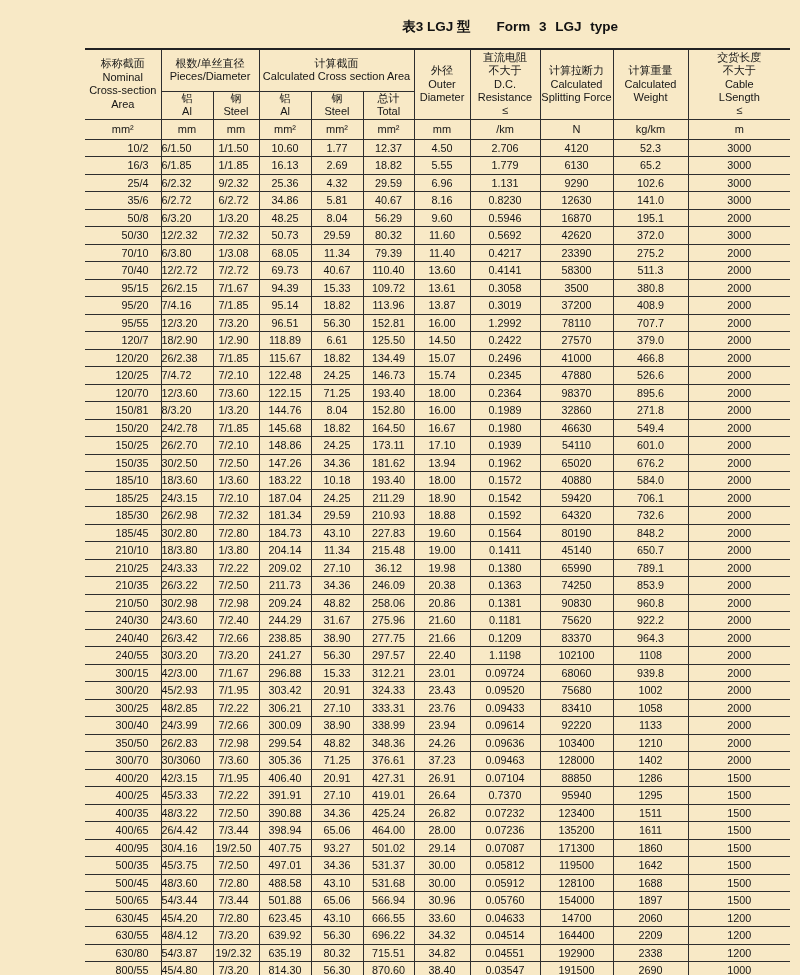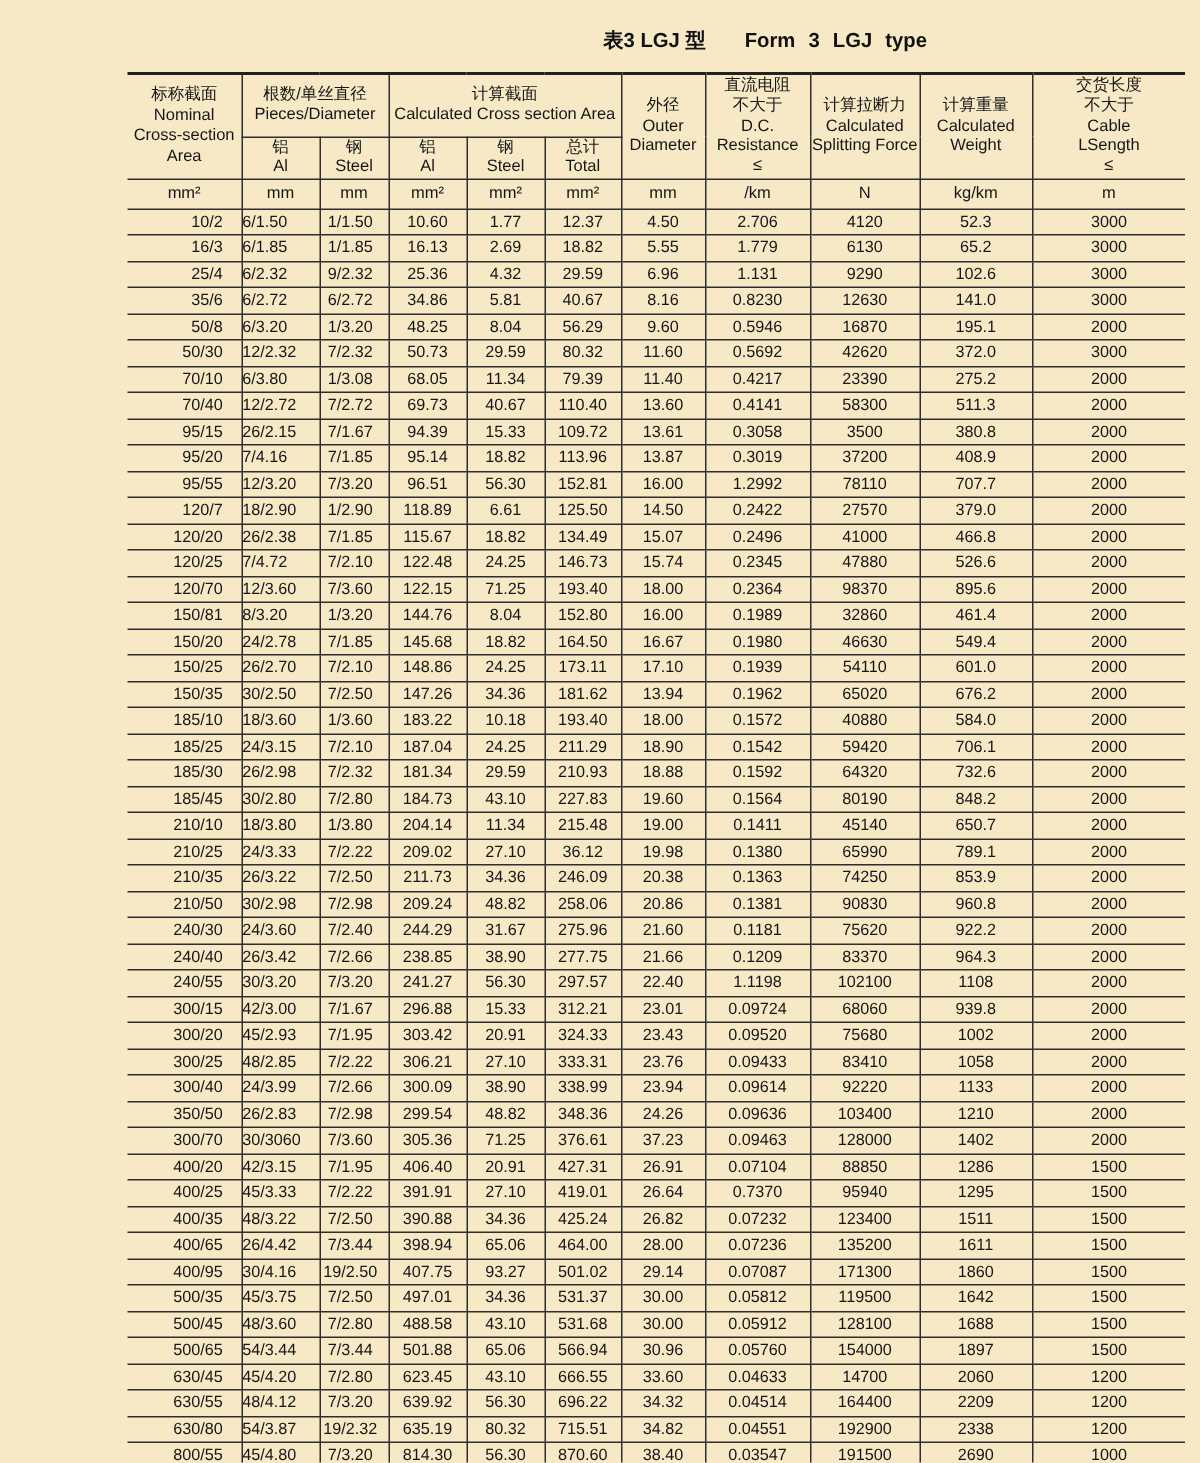--- a/index.html
+++ b/index.html
@@ -327,21 +327,21 @@
         <tr>
           <td class="c0">150/81</td>
           <td class="c1">8/3.20</td>
           <td class="c2">1/3.20</td>
           <td class="c3">144.76</td>
           <td class="c4">8.04</td>
           <td class="c5">152.80</td>
           <td class="c6">16.00</td>
           <td class="c7">0.1989</td>
           <td class="c8">32860</td>
-          <td class="c9">461.4</td>
+          <td class="c9">271.8</td>
           <td class="c10">2000</td>
         </tr>
         <tr>
           <td class="c0">150/20</td>
           <td class="c1">24/2.78</td>
           <td class="c2">7/1.85</td>
           <td class="c3">145.68</td>
           <td class="c4">18.82</td>
           <td class="c5">164.50</td>
           <td class="c6">16.67</td>

